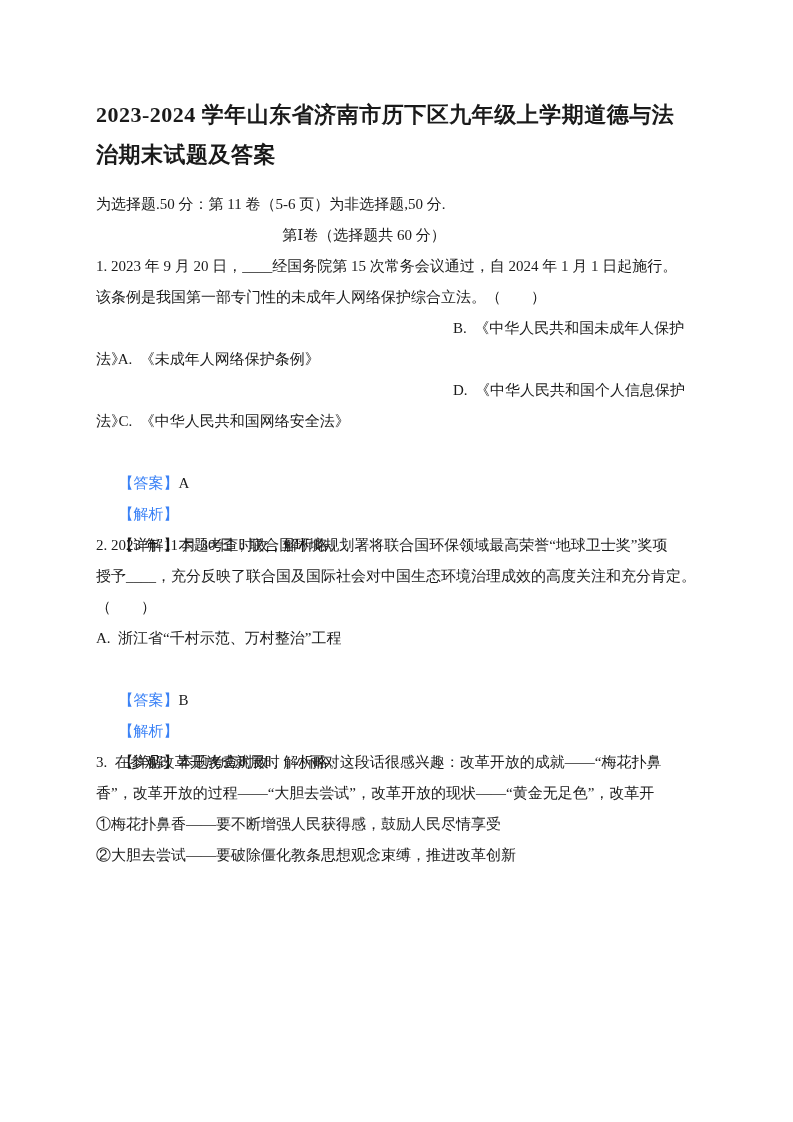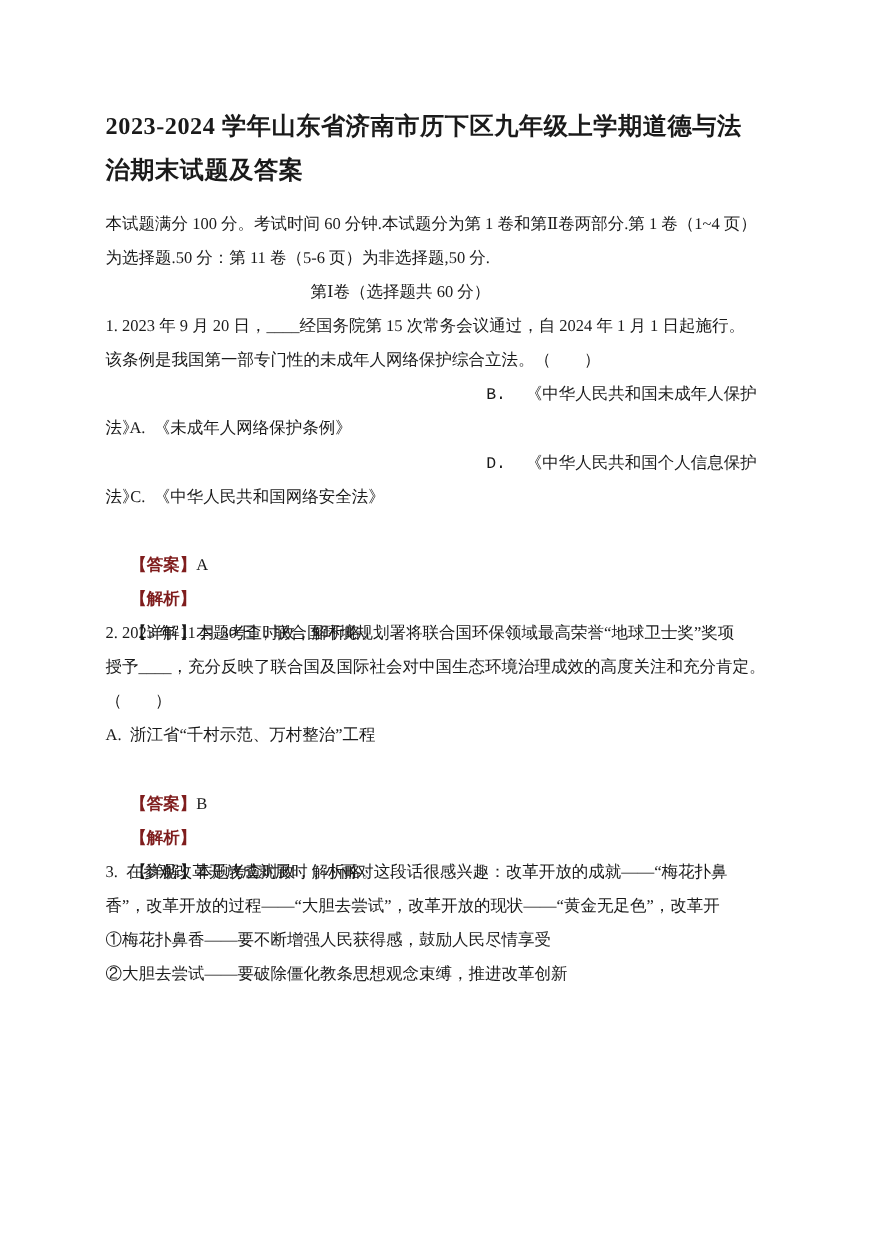--- a/index.html
+++ b/index.html
@@ -22,35 +22,34 @@
   }
   .t-line{white-space:pre;}
   .line{
     font-size:15px;
     line-height:31px;
     height:31px;
     white-space:pre;
   }
   .center{text-align:center;}
   .cols{position:relative;}
-  .col-right{position:absolute;left:346px;top:0;font-family:Liberation Mono, monospace;}
-  .accent{color:#7f1d1d;font-weight:bold;}
+  .col-right{position:absolute;left:357px;top:0;}
+  .accent{color:#3b82f6;}
   .q-block{margin:0;padding:0;}
 </style>
 </head>
 <body>
 
 <div class="page">
 
   <h1 class="title">
     <div class="t-line">2023-2024 学年山东省济南市历下区九年级上学期道德与法</div>
     <div class="t-line">治期末试题及答案</div>
   </h1>
 
-  <div class="line">本试题满分 100 分。考试时间 60 分钟.本试题分为第 1 卷和第Ⅱ卷两部分.第 1 卷（1~4 页）</div>
   <div class="line">为选择题.50 分：第 11 卷（5-6 页）为非选择题,50 分.</div>
 
   <div class="line center">第Ⅰ卷（选择题共 60 分）</div>
 
   <section class="q-block">
     <div class="line">1. 2023 年 9 月 20 日，____经国务院第 15 次常务会议通过，自 2024 年 1 月 1 日起施行。</div>
     <div class="line">该条例是我国第一部专门性的未成年人网络保护综合立法。（　　）</div>
     <div class="line cols">
       <span>A.  《未成年人网络保护条例》</span>
       <span class="col-right">B.  《中华人民共和国未成年人保护</span>

